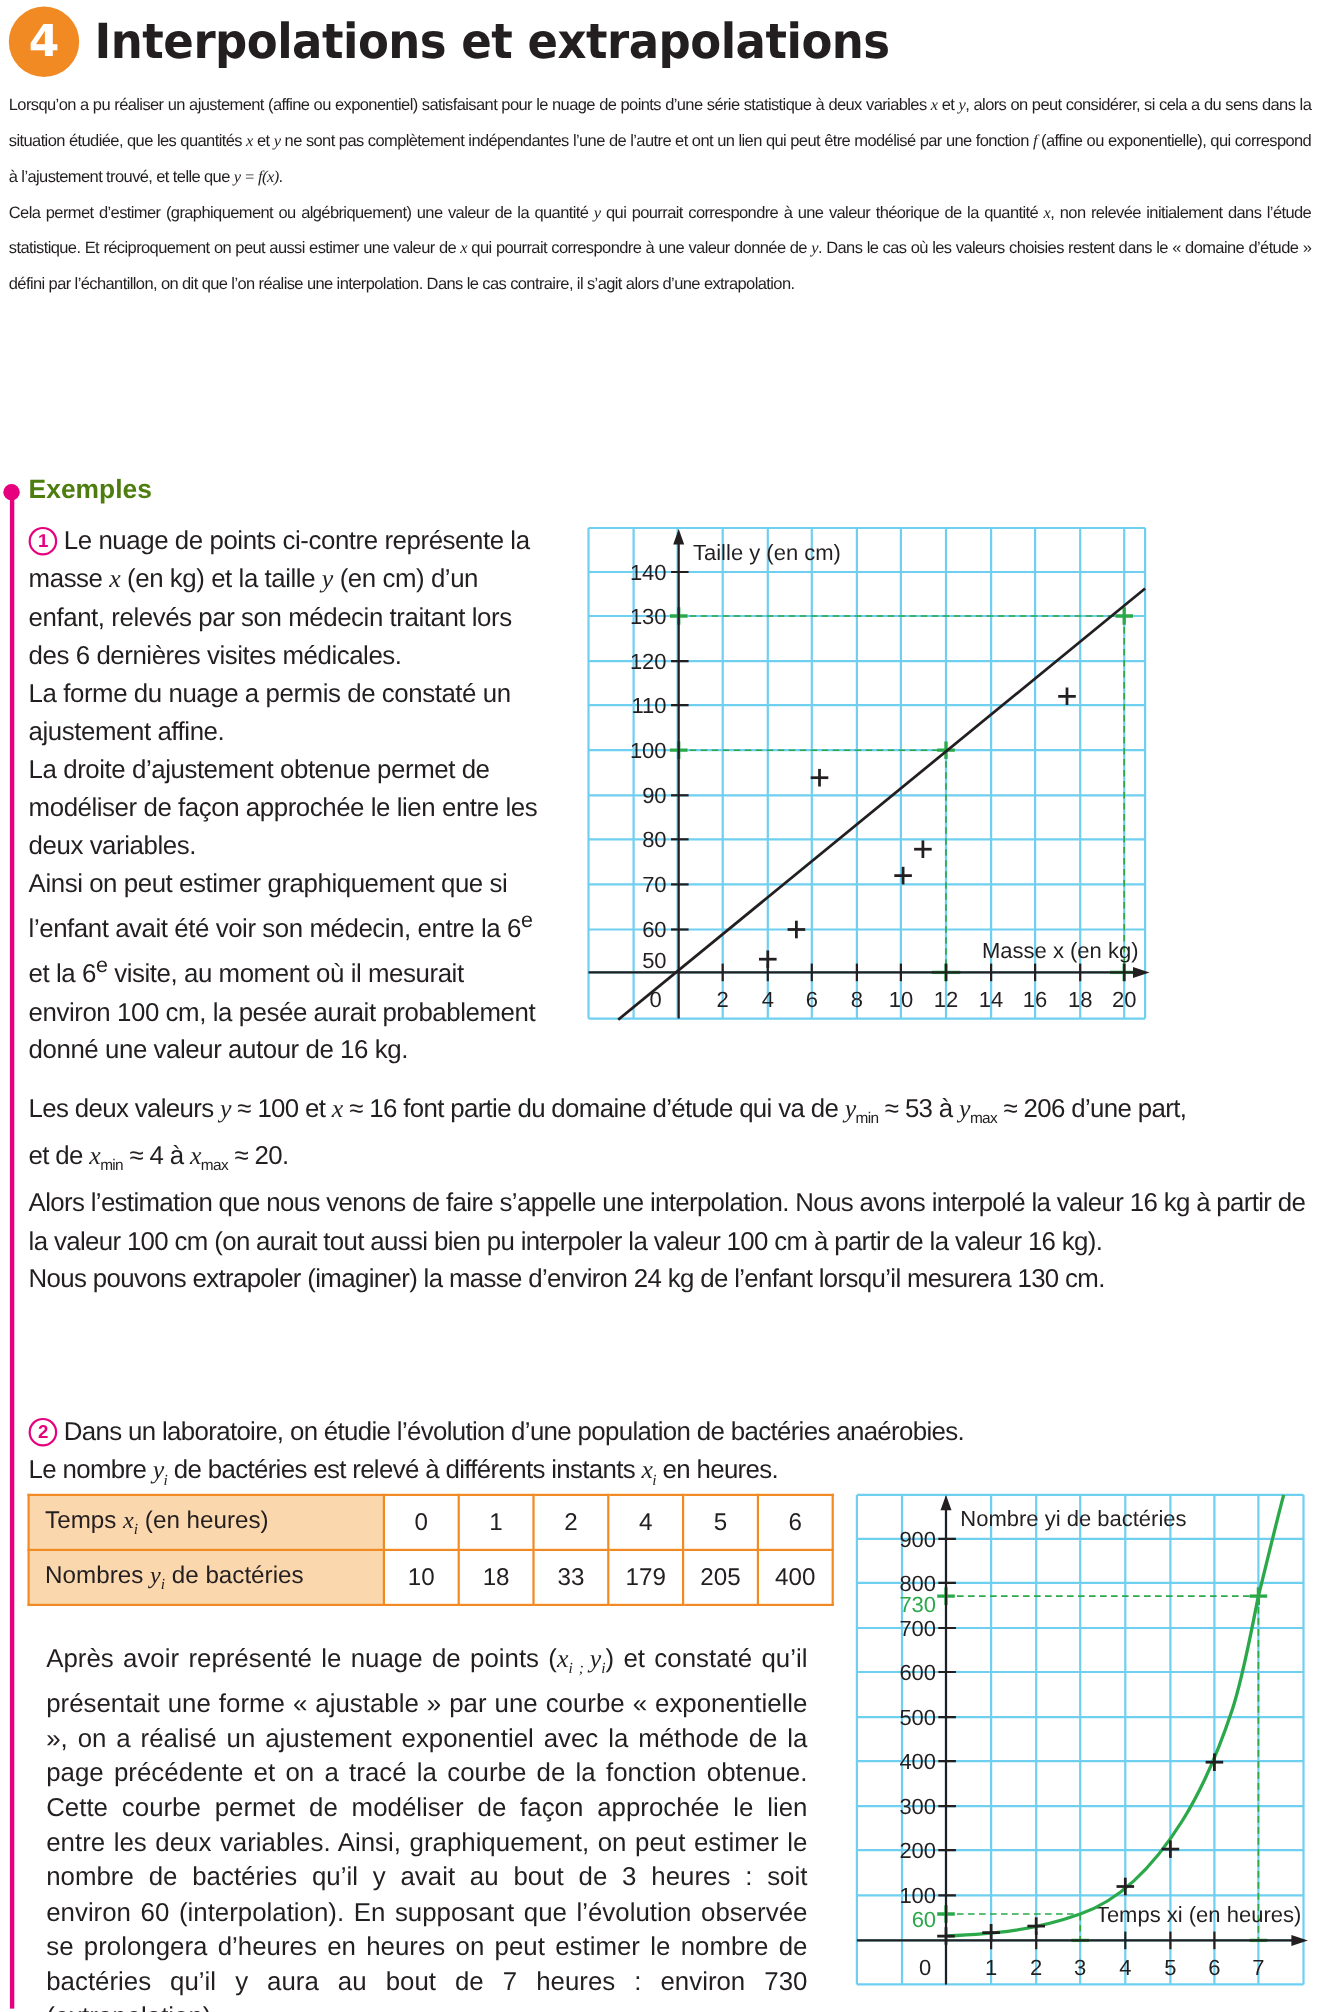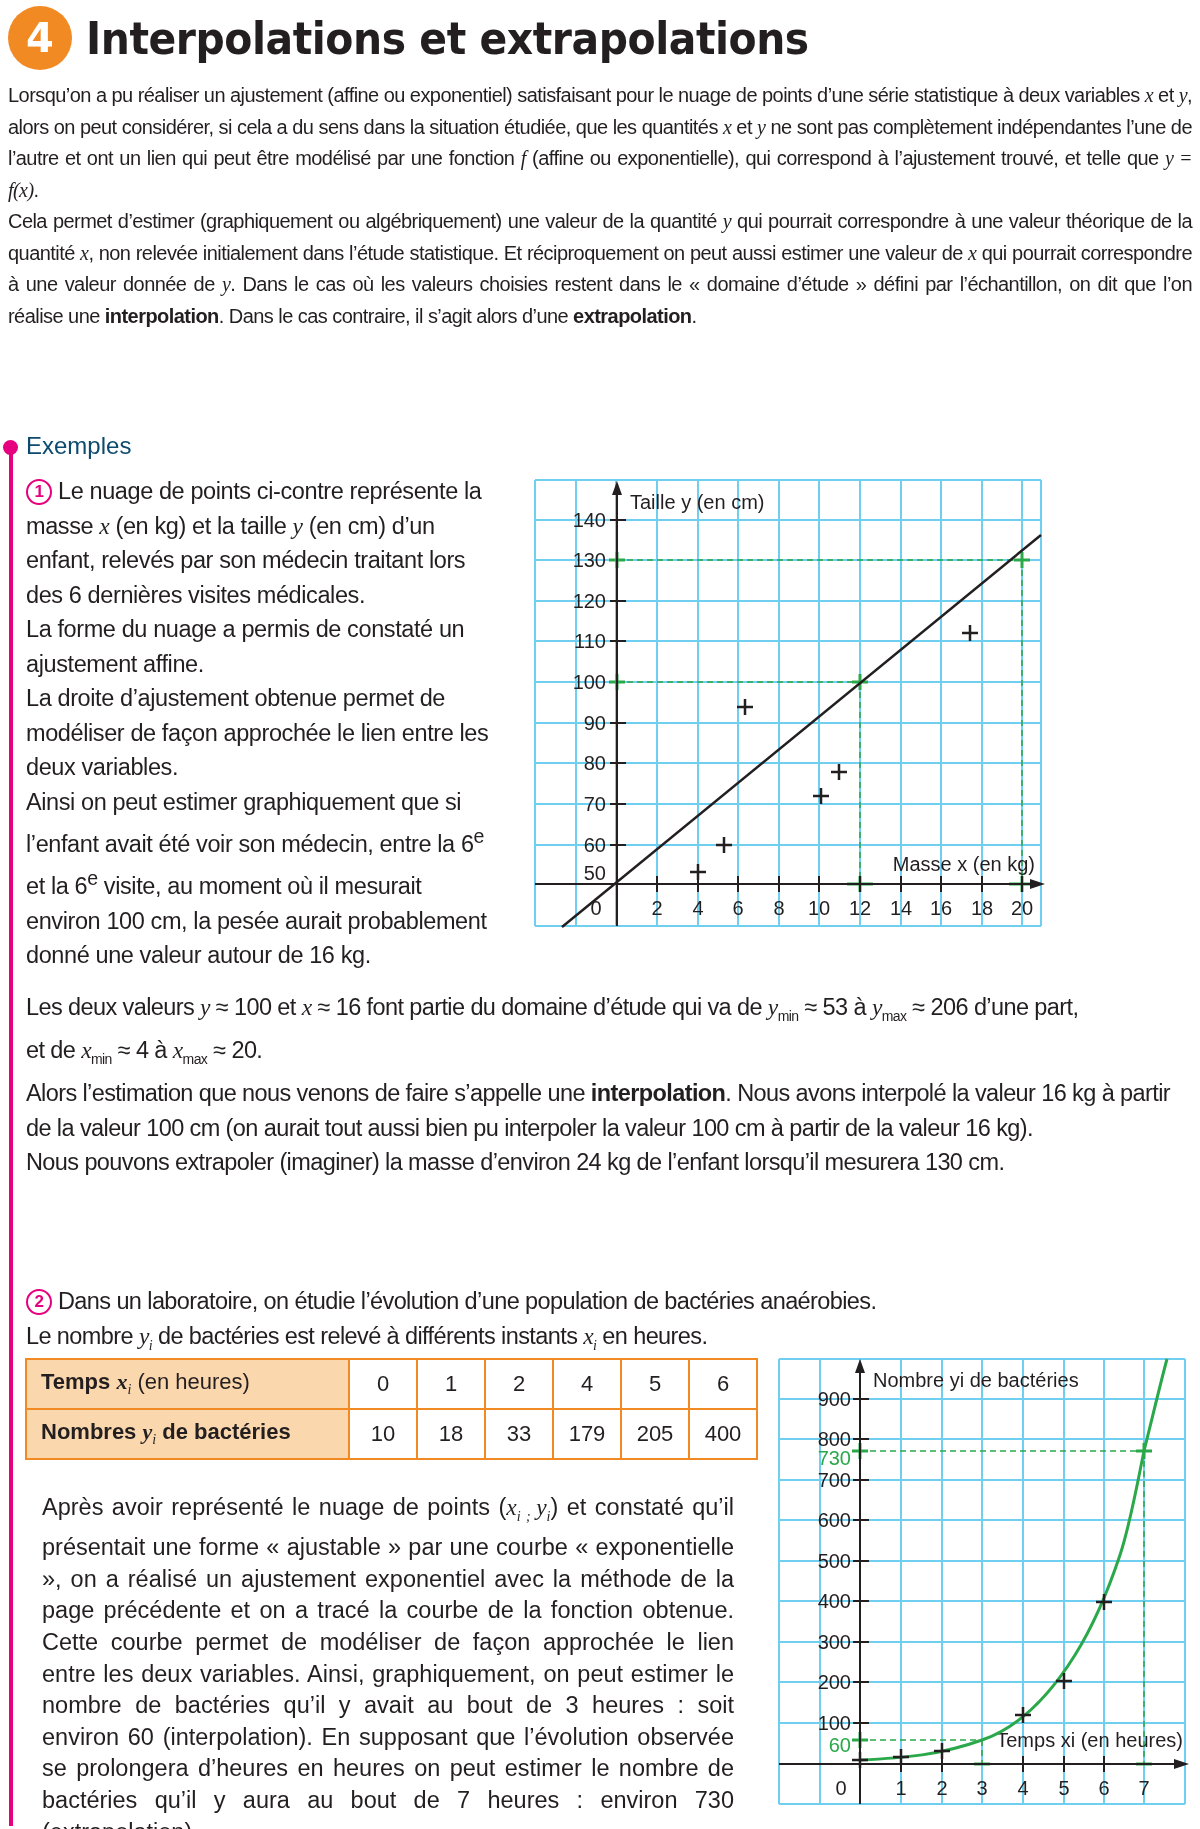--- a/index.html
+++ b/index.html
@@ -5,27 +5,27 @@
   html, body { margin:0; padding:0; background:#ffffff; }
   body { width:1200px; height:1829px; position:relative; overflow:hidden;
          font-family:"Liberation Sans", "DejaVu Sans", sans-serif; color:#231f20; }
   .abs { position:absolute; }
   .header { left:8px; top:6px; height:64px; display:flex; align-items:center; }
   .badge { width:64px; height:64px; border-radius:50%; background:#f28a24; color:#fff;
            font-weight:bold; font-size:40px; display:flex; align-items:center; justify-content:center;
            font-family:"DejaVu Sans", sans-serif; }
   .title { margin-left:14px; font-size:44px; font-weight:bold; letter-spacing:-0.5px;
            font-family:"DejaVu Sans", sans-serif; color:#231f20; transform:scaleX(0.93); transform-origin:left center; }
-  .para { font-size:20px; line-height:31.5px; letter-spacing:-0.55px; text-align:justify; }
+  .para { font-size:15px; line-height:31.5px; letter-spacing:-0.55px; text-align:justify; }
   .para p { margin:0; }
   .m { font-family:"Liberation Serif", serif; font-style:italic; }
-  b { font-weight:bold; }
+  b { font-weight:normal; }
   .pinkline { left:9px; width:4px; background:#e6007e; }
   .pinkdot { left:3px; width:15px; height:15px; border-radius:50%; background:#e6007e; }
-  .ex-title { left:26px; top:432px; font-size:24px; font-weight:normal; color:#0c4a6e; }
+  .ex-title { left:26px; top:432px; font-size:24px; font-weight:bold; color:#4d7c0f; }
   .circnum { display:inline-block; width:22px; height:22px; border:2px solid #e6007e; border-radius:50%;
              color:#e6007e; font-size:17px; line-height:22px; text-align:center; font-weight:bold; margin-right:6px; vertical-align:2px; }
   .left-col { left:26px; top:474px; width:470px; font-size:23.5px; line-height:34.5px; letter-spacing:-0.4px; }
   .left-col p { margin:0; }
   .body2 { left:26px; width:1165px; font-size:23.5px; line-height:34.5px; letter-spacing:-0.6px; }
   .body2 p { margin:0; }
   table.data { border-collapse:collapse; left:25px; top:1358px; }
   table.data td { border:2px solid #f28a24; height:46px; text-align:center; font-size:22px; width:64px; }
   table.data td.hd { background:#fbd7ad; text-align:left; padding-left:14px; width:306px; }
   .bact { left:26px; top:1476px; width:724px; font-size:23.5px; line-height:31.6px; letter-spacing:0px; text-align:justify; }

